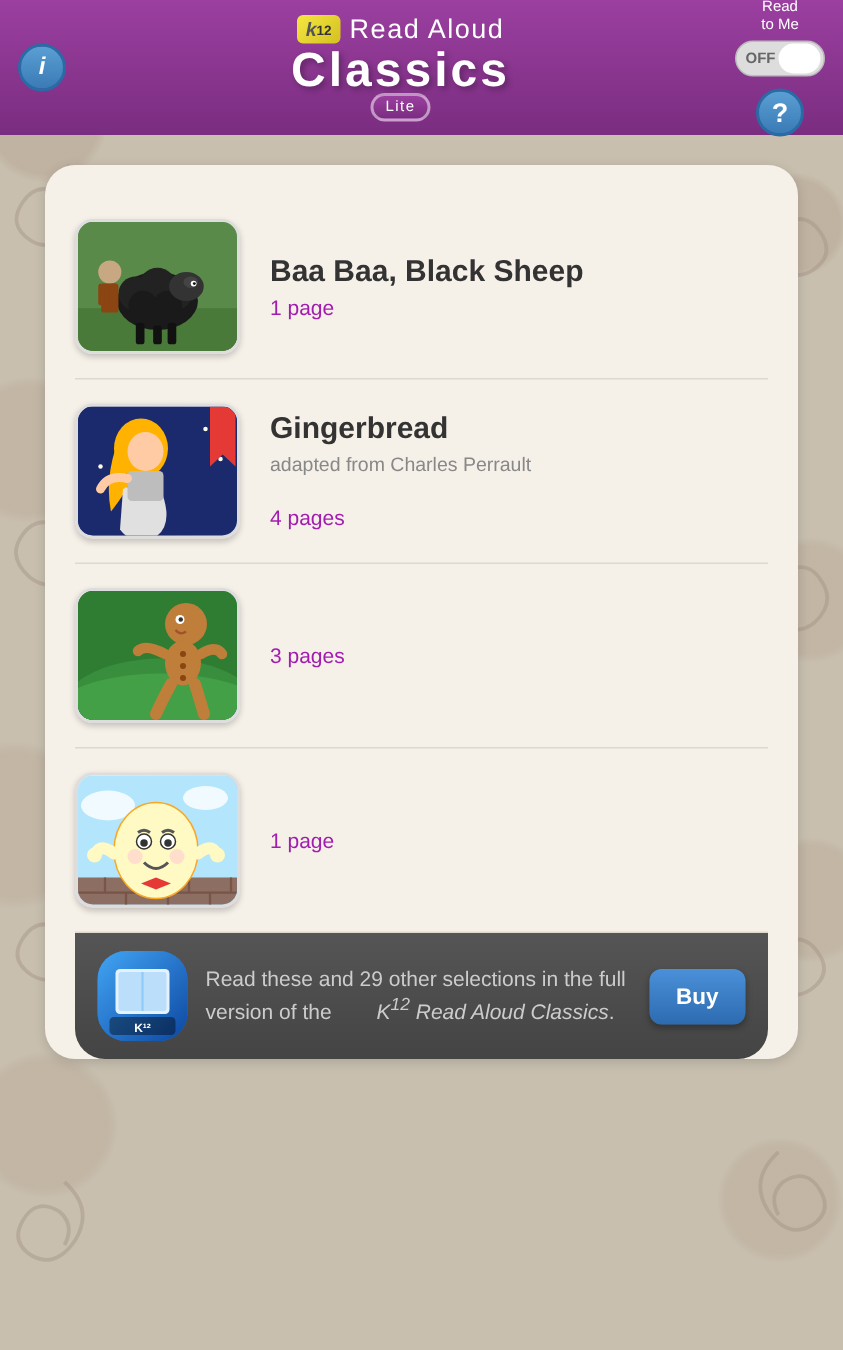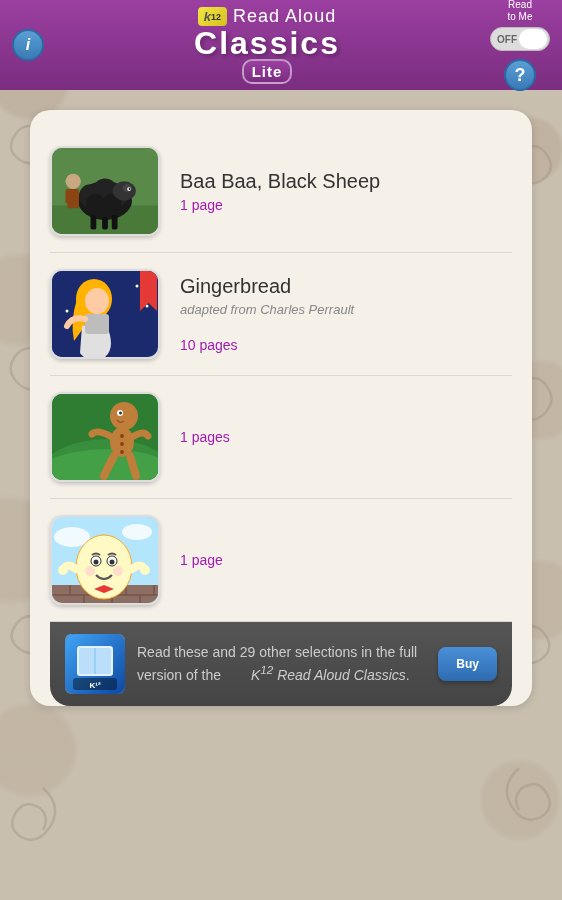--- a/index.html
+++ b/index.html
@@ -108,22 +108,22 @@
       letter-spacing: 2px;
       text-shadow: 2px 2px 4px rgba(0,0,0,0.3);
       line-height: 1;
     }
 
     .lite-badge {
       background: linear-gradient(to bottom, #9b3fa0, #7a2d80);
       border: 2px solid rgba(255,255,255,0.5);
       border-radius: 10px;
       color: white;
-      font-size: 15px;
-      font-weight: bold;
+      font-size: 10px;
+      font-weight: normal;
       padding: 2px 8px;
       letter-spacing: 1px;
     }
 
     .header-right {
       display: flex;
       flex-direction: column;
       align-items: center;
       gap: 4px;
     }
@@ -249,29 +249,28 @@
       height: 100%;
       position: relative;
     }
 
     .book-info {
       flex: 1;
     }
 
     .book-title {
       font-size: 20px;
-      font-weight: 400;
+      font-weight: 700;
       color: #333;
       margin-bottom: 4px;
     }
 
     .book-subtitle {
       font-size: 13px;
       color: #888;
-      font-style: italic;
       margin-bottom: 20px;
     }
 
     .book-pages {
       font-size: 14px;
       color: #a21caf;
     }
 
     
     .promo-bar {
@@ -279,21 +278,21 @@
       border-radius: 0 0 20px 20px;
       padding: 12px 15px;
       display: flex;
       align-items: center;
       gap: 12px;
     }
 
     .promo-icon {
       width: 60px;
       height: 60px;
-      border-radius: 6px;
+      border-radius: 19px;
       background: linear-gradient(135deg, #5c9fd4 0%, #4a7fb5 50%, #2d5f8f 100%);
       flex-shrink: 0;
       display: flex;
       align-items: center;
       justify-content: center;
       overflow: hidden;
       position: relative;
     }
 
     .promo-text {
@@ -307,21 +306,21 @@
       font-style: italic;
       margin-left: 26px;
     }
 
     .buy-btn {
       background: linear-gradient(to bottom, #4a90d9, #2d6bb0);
       color: white;
       border: none;
       border-radius: 8px;
       padding: 10px 18px;
-      font-size: 12px;
+      font-size: 15px;
       font-weight: bold;
       cursor: pointer;
       white-space: nowrap;
       box-shadow: 0 2px 4px rgba(0,0,0,0.3);
       text-align: center;
     }
 
     
     .deco-swirl {
       position: absolute;
@@ -460,21 +459,21 @@
 
             <rect x="33" y="43" width="24" height="20" fill="#bdbdbd" rx="3"></rect>
 
             <path d="M33,48 Q20,45 15,55" stroke="#ffcba4" stroke-width="6" fill="none" stroke-linecap="round"></path>
           </svg>
         </div>
       </div>
       <div class="book-info">
         <div class="book-title">Gingerbread</div>
         <div class="book-subtitle">adapted from Charles Perrault</div>
-        <div class="book-pages">10 pages</div>
+        <div class="book-pages">4 pages</div>
       </div>
     </div>
 
     <div class="book-item">
       <div class="book-thumbnail">
         <div class="thumb-gingerbread">
           <svg width="110" height="90" viewBox="0 0 110 90">
 
             <rect width="110" height="90" fill="#2e7d32"></rect>
 
@@ -494,21 +493,21 @@
             <path d="M62,62 Q55,75 52,82" stroke="#bf7e3a" stroke-width="8" fill="none" stroke-linecap="round"></path>
             <path d="M78,62 Q82,75 84,82" stroke="#bf7e3a" stroke-width="8" fill="none" stroke-linecap="round"></path>
 
             <circle cx="70" cy="42" r="2" fill="#8b4513"></circle>
             <circle cx="70" cy="50" r="2" fill="#8b4513"></circle>
             <circle cx="70" cy="58" r="2" fill="#8b4513"></circle>
           </svg>
         </div>
       </div>
       <div class="book-info">
-        <div class="book-pages">1 pages</div>
+        <div class="book-pages">3 pages</div>
       </div>
     </div>
 
     <div class="book-item">
       <div class="book-thumbnail">
         <div class="thumb-humpty">
           <svg width="110" height="90" viewBox="0 0 110 90">
 
             <rect width="110" height="90" fill="#b3e5fc"></rect>
 

